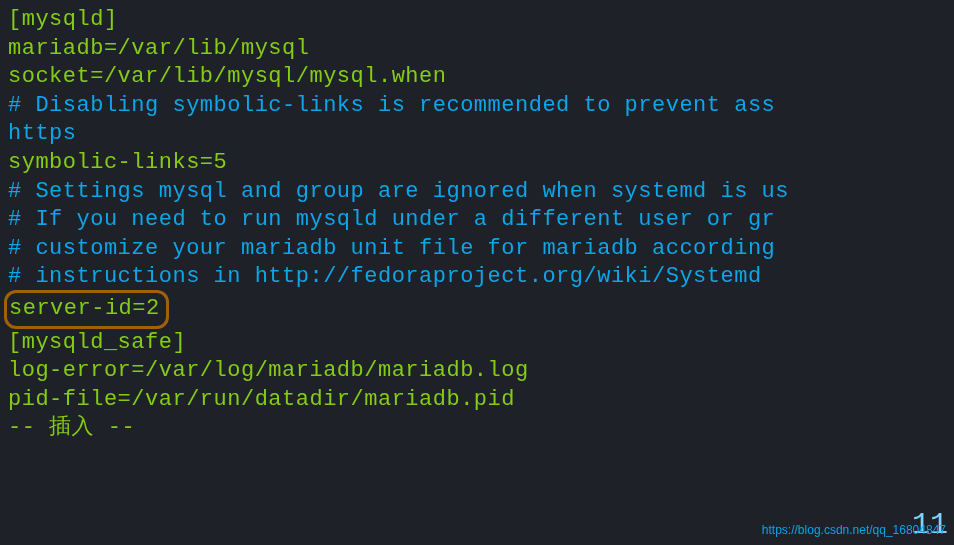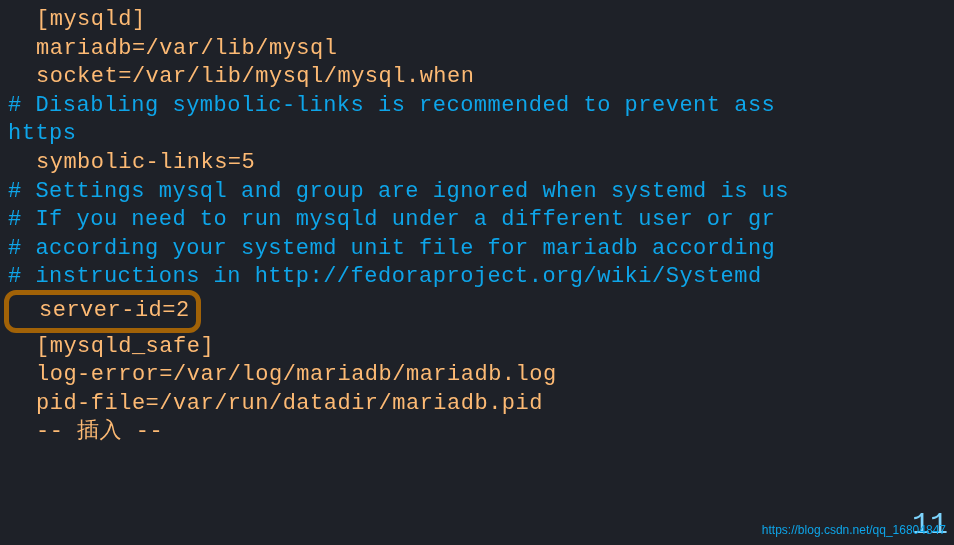--- a/index.html
+++ b/index.html
@@ -17,28 +17,27 @@
       height: 545px;
       overflow: hidden;
       position: relative;
       padding: 6px 8px;
     }
     .line {
       white-space: pre;
       letter-spacing: 0.5px;
     }
     .white {
-      color: #fdba74;
-      margin-left: 28px;
+      color: #84cc16;
     }
     .comment {
       color: #0ea5e9;
     }
     .highlight-box {
-      border: 5px solid #a16207;
+      border: 3px solid #a16207;
       border-radius: 12px;
       display: inline-block;
       padding: 2px 6px 2px 2px;
       margin-left: -4px;
       margin-top: -2px;
     }
     .cursor {
       background: #888;
       display: inline-block;
       width: 13px;
@@ -69,21 +68,21 @@
 
 
 <div class="line white">[mysqld]</div>
 <div class="line white">mariadb=/var/lib/mysql</div>
 <div class="line white">socket=/var/lib/mysql/mysql.when</div>
 <div class="line comment"># Disabling symbolic-links is recommended to prevent ass</div>
 <div class="line comment">https</div>
 <div class="line white">symbolic-links=5</div>
 <div class="line comment"># Settings mysql and group are ignored when systemd is us</div>
 <div class="line comment"># If you need to run mysqld under a different user or gr</div>
-<div class="line comment"># according your systemd unit file for mariadb according</div>
+<div class="line comment"># customize your mariadb unit file for mariadb according</div>
 <div class="line comment"># instructions in http://fedoraproject.org/wiki/Systemd</div>
 <div class="highlight-box">
   <div class="line white">server-id=2</div>
 </div>
 <div class="line white">[mysqld_safe]</div>
 <div class="line white">log-error=/var/log/mariadb/mariadb.log</div>
 <div class="line white">pid-file=/var/run/datadir/mariadb.pid</div>
 <div class="line white">-- 插入 --</div>
 
 <div class="lineno">11</div>

